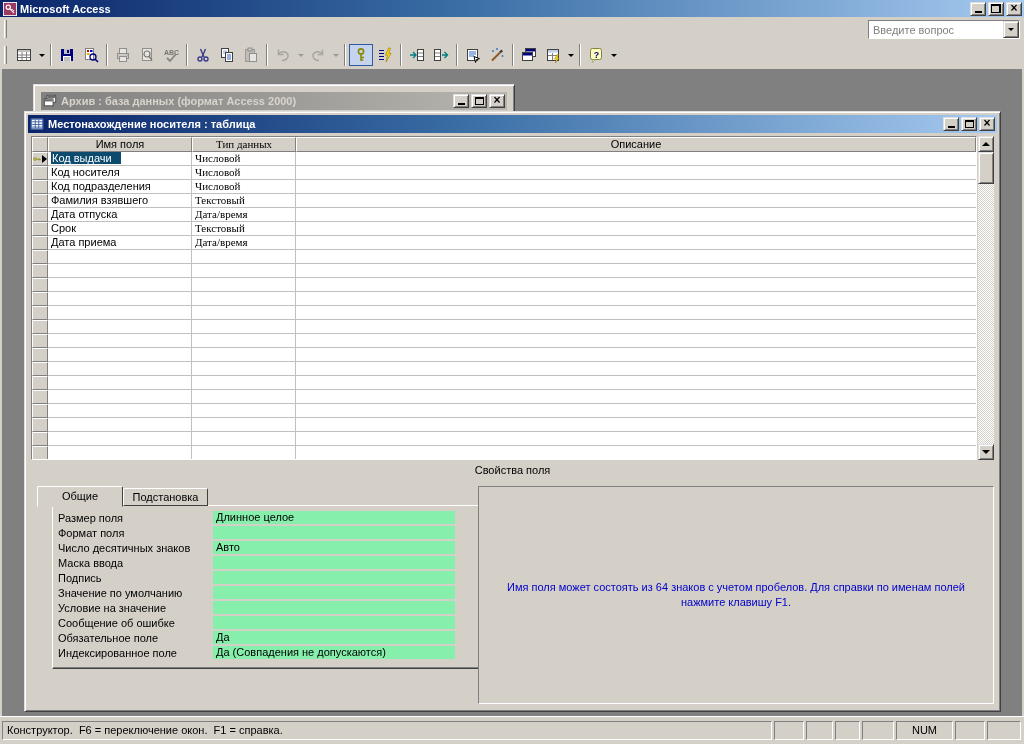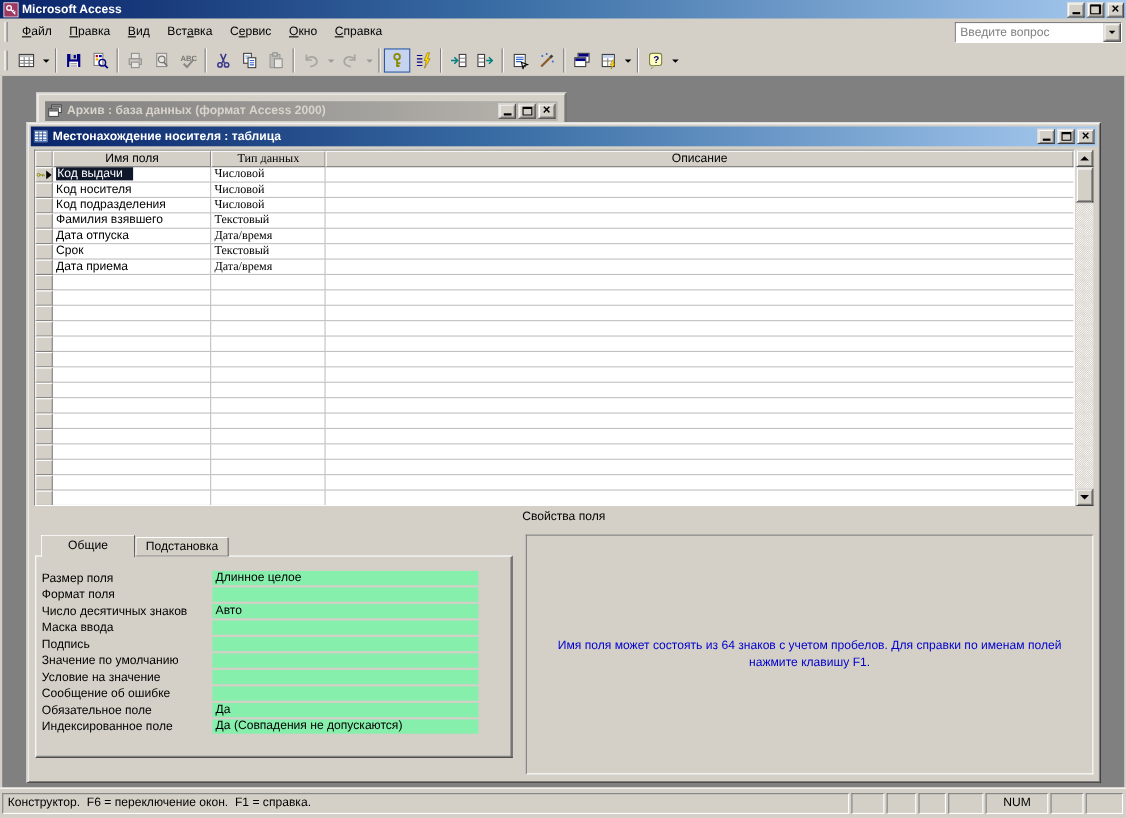--- a/index.html
+++ b/index.html
@@ -80,21 +80,21 @@
   .c-sel{width:16px;flex:none;background:#d4d0c8;border:1px solid;
     border-color:#fff #808080 #808080 #fff;display:flex;align-items:center;justify-content:center;gap:1px;}
   .c-name{width:144px;flex:none;}
   .c-type{width:104px;flex:none;font-family:Liberation Serif, serif;}
   .c-desc{flex:1;}
   .cell{border-right:1px solid #c0c0c0;border-bottom:1px solid #c0c0c0;
     padding:0 0 0 3px;line-height:13px;white-space:nowrap;overflow:hidden;}
   .c-desc.cell{border-right:none;}
   .th{background:#d4d0c8;border:1px solid;border-color:#fff #808080 #808080 #fff;
     text-align:center;line-height:13px;padding:0;}
-  .selmark{background:#0f172a;color:#fff;padding:4px 9px 0 1px;}
+  .selmark{background:#0c4a6e;color:#fff;padding:4px 9px 0 1px;}
   .keyarrow svg{width:11px;height:10px;}
   .cur-tri{width:0;height:0;border-top:4px solid transparent;border-bottom:4px solid transparent;border-left:5px solid #000;}
 
   
   .vscroll{position:absolute;right:3px;top:21px;width:16px;height:324px;
     background-color:#d4d0c8;
     background-image:linear-gradient(45deg,#fff 25%,transparent 25%,transparent 75%,#fff 75%),
       linear-gradient(45deg,#fff 25%,transparent 25%,transparent 75%,#fff 75%);
     background-size:2px 2px;background-position:0 0,1px 1px;}
   .sc-btn{position:absolute;left:0;width:16px;height:16px;background:#d4d0c8;border:1px solid;
@@ -106,23 +106,23 @@
     border-color:#dfdfdf #404040 #404040 #dfdfdf;box-shadow:inset 1px 1px 0 #fff, inset -1px -1px 0 #808080;}
 
   .props-label{position:absolute;left:0;top:349px;right:0;text-align:center;height:14px;}
 
   
   .tabs{position:absolute;left:9px;top:370px;display:flex;align-items:flex-end;height:21px;z-index:3;}
   .tab{border:1px solid;border-color:#fff #404040 #d4d0c8 #fff;background:#d4d0c8;
     text-align:center;border-radius:2px 2px 0 0;}
   .tab.active{width:86px;height:21px;line-height:19px;margin-bottom:-1px;}
   .tab.inactive{width:85px;height:18px;line-height:16px;border-bottom-color:#404040;}
-  .prop-box{position:absolute;left:4px;top:390px;width:434px;height:184px;
+  .prop-box{position:absolute;left:24px;top:390px;width:434px;height:164px;
     border:1px solid;border-color:#fff #404040 #404040 #fff;
-    box-shadow:inset -1px -1px 0 #808080;background:#d4d0c8;padding-top:12px;}
+    box-shadow:inset -1px -1px 0 #808080;background:#d4d0c8;padding-top:4px;}
   .prow{display:flex;height:15px;align-items:center;}
   .plabel{width:160px;flex:none;padding-left:5px;white-space:nowrap;}
   .pval{width:242px;flex:none;height:13px;background:#86efac;line-height:12px;padding-left:3px;white-space:nowrap;}
 
   .help-box{position:absolute;left:450px;top:371px;width:516px;height:218px;
     border:1px solid;border-color:#808080 #fff #fff #808080;background:#d4d0c8;
     display:flex;align-items:center;justify-content:center;text-align:center;
     color:#0000cc;padding:0 18px;line-height:15px;}
 
   
@@ -156,29 +156,20 @@
           <span class="g-restore"></span>
         </span>
       <span class="tb-btn">
           <span class="g-close">×</span>
         </span>
     </span>
   </div>
 
   <div class="menubar">
     <span class="grip"></span>
-    <span style="display:flex;">
-        <span class="menu-item"><span style="text-decoration: underline;">Ф</span>айл</span>
-        <span class="menu-item"><span style="text-decoration: underline;">П</span>равка</span>
-        <span class="menu-item"><span style="text-decoration: underline;">В</span>ид</span>
-        <span class="menu-item">Вст<span style="text-decoration: underline;">а</span>вка</span>
-        <span class="menu-item">С<span style="text-decoration: underline;">е</span>рвис</span>
-        <span class="menu-item"><span style="text-decoration: underline;">О</span>кно</span>
-        <span class="menu-item"><span style="text-decoration: underline;">С</span>правка</span>
-      </span>
     <span class="qbox">
       <span class="qtext">Введите вопрос</span>
       <span class="qdd">
           <i class="tri"></i>
         </span>
     </span>
   </div>
 
   <div class="toolbar">
     <span class="grip"></span>

